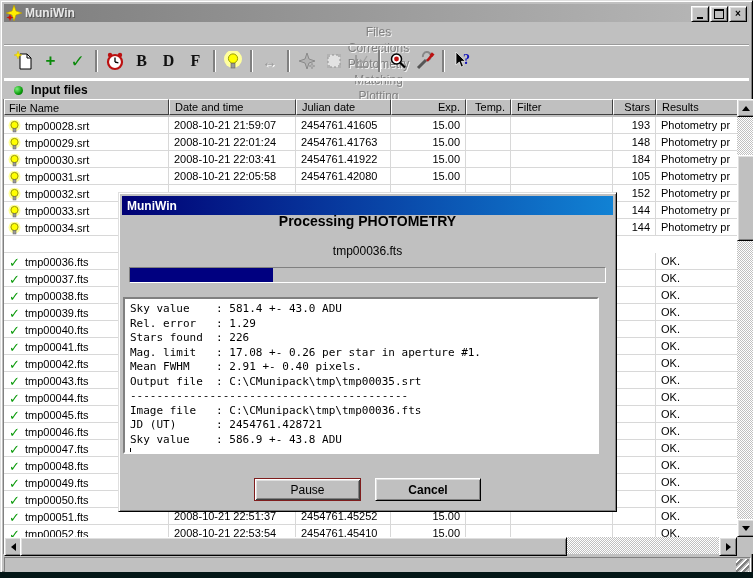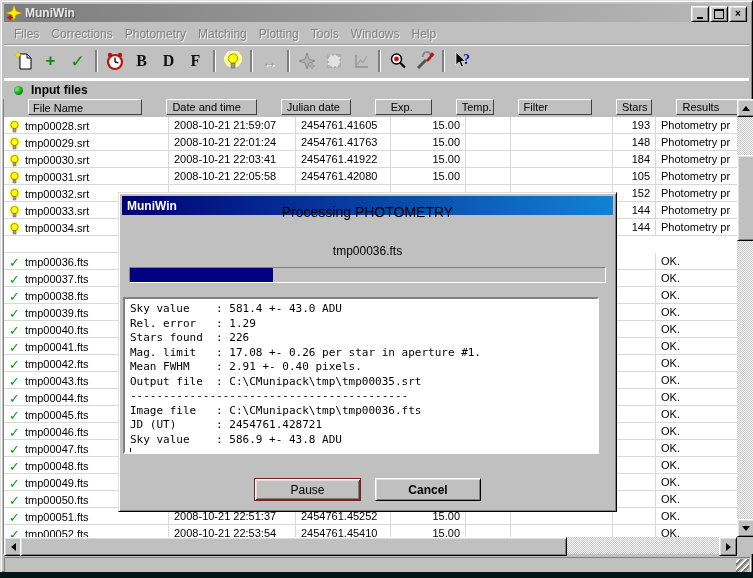--- a/index.html
+++ b/index.html
@@ -18,21 +18,21 @@
     background:linear-gradient(90deg,#7d7d7d,#b9b9b9); display:flex; align-items:center; }
   .titlebar .ttext { color:#e8e8e8; font-weight:bold; font-size:12px; margin-left:3px;
     text-shadow:1px 1px 0 #555; }
   .appicon { width:16px; height:16px; margin-left:2px; flex:0 0 auto; }
   .wctrls { position:absolute; right:2px; top:2px; display:flex; gap:0; }
   .wbtn { width:16px; height:14px; margin-left:1px; display:flex; align-items:center; justify-content:center;
     font-size:10px; font-weight:bold; color:#000; line-height:1; }
   .glyph-min { width:6px; height:2px; background:#000; margin-top:7px; }
   .glyph-max { width:8px; height:7px; border:1px solid #000; border-top-width:2px; }
 
-  .menubar { position:absolute; left:3px; top:23px; right:3px; height:19px; display:flex; align-items:center; padding-left:4px; }
+  .menubar { position:absolute; left:3px; top:23px; right:3px; height:19px; display:flex; align-items:center; padding-left:4px;flex-direction:column; }
   .mitem { font-size:12px; color:#808080; padding:1px 6px; text-shadow:1px 1px 0 rgba(255,255,255,.8); }
 
   .toolbar { position:absolute; left:3px; top:43px; right:3px; height:32px; display:flex; align-items:center;
     padding-left:6px; box-shadow: inset 0 1px 0 #fff; border-top:1px solid #9a9a9a; }
   .tbtn { width:27px; height:26px; display:flex; align-items:center; justify-content:center; }
   .tsep { width:2px; height:22px; margin:0 4px; background:#808080; box-shadow:1px 0 0 #fff; }
   .tletter { font-family:"Liberation Serif","DejaVu Serif",serif; font-weight:bold; font-size:16px; color:#111; }
   .tgray { font-size:15px; font-weight:bold; color:#9a9a9a; text-shadow:1px 1px 0 #fff; }
   .tgreen { font-size:17px; font-weight:bold; color:#0a8a0a; }
 
@@ -40,21 +40,21 @@
     box-shadow: inset 0 1px 0 #fff; border-top:2px solid #ffffff; }
   .gdot { width:9px; height:9px; border-radius:50%; margin:0 8px 0 10px;
     background:radial-gradient(circle at 3px 3px,#7cf07c,#0a9a0a 60%,#045804); }
   .inputbar .ilabel { font-weight:bold; font-size:12px; color:#000; }
 
   
   .tablewrap { position:absolute; left:2px; top:98px; width:749px; height:455px; background:#c0c0c0;
     border-left:1px solid #808080; }
   .headerrow { position:absolute; left:0; top:0; right:16px; height:18px; display:flex; }
   .th { height:16px; background:#c0c0c0; border:1px solid; border-color:#fff #404040 #404040 #fff;
-    font-size:11px; color:#000; padding:1px 18px 0 5px; box-sizing:border-box; overflow:hidden; white-space:nowrap;margin-left:24px; }
+    font-size:11px; color:#000; padding:1px 5px 0 5px; box-sizing:border-box; overflow:hidden; white-space:nowrap; }
   .rowsview { position:absolute; left:0; top:18px; right:16px; bottom:17px; background:#fff; overflow:hidden; }
   .trow { display:flex; height:17px; }
   .cell { box-sizing:border-box; font-size:11px; color:#000; padding:2px 5px 0 5px; white-space:nowrap; overflow:hidden;
     border-right:1px solid #d8d8d8; border-bottom:1px solid #d8d8d8; }
   .c-file   { width:165px; display:flex; align-items:center; padding-left:4px; gap:4px; }
   .c-dt     { width:127px; }
   .c-jul    { width:95px; }
   .c-exp    { width:75px; text-align:right; }
   .c-temp   { width:45px; text-align:right; }
   .c-filter { width:102px; }
@@ -85,21 +85,21 @@
     border:1px solid; border-color:#808080 #fff #fff #808080; }
   .grip { position:absolute; right:1px; bottom:1px; width:13px; height:13px;
     background:repeating-linear-gradient(135deg, transparent 0 2px, #fff 2px 3px, #808080 3px 5px); }
   .botstrip { position:absolute; left:0; bottom:0; width:753px; height:6px; background:#031616; }
 
   
   #dialog { position:absolute; left:118px; top:192px; width:497px; height:318px; z-index:10; }
   .dlg-title { position:absolute; left:3px; top:3px; right:3px; height:19px;
     background:linear-gradient(90deg,#000074,#1182d4); color:#fff; font-weight:bold; font-size:12px;
     display:flex; align-items:center; padding-left:5px; box-sizing:border-box; }
-  .dlg-heading { position:absolute; left:0; top:11px; width:100%; text-align:center; font-weight:normal; font-size:14px; color:#000; }
+  .dlg-heading { position:absolute; left:0; top:20px; width:100%; text-align:center; font-weight:bold; font-size:14px; color:#000; }
   .dlg-file { position:absolute; left:0; top:51px; width:100%; text-align:center; font-size:12px; color:#000; }
   .dlg-progress { position:absolute; left:10px; top:74px; width:475px; height:14px; background:#c0c0c0;
     border:1px solid; border-color:#808080 #fff #fff #808080; }
   .pfill { height:100%; background:#000080; }
   .dlg-log { position:absolute; left:4px; top:104px; width:467px; height:150px; background:#fff;
     border:2px solid; border-color:#808080 #fff #fff #808080; padding:3px 0 0 5px; overflow:hidden;
     font-family:"DejaVu Sans Mono","Liberation Mono",monospace; font-size:11px; }
   .logline { white-space:pre; line-height:14.5px; color:#000; }
   .caret { width:1px; height:12px; background:#000; margin-top:1px; }
   .dlg-btn { position:absolute; top:285px; height:23px; font-size:12px; color:#000;

